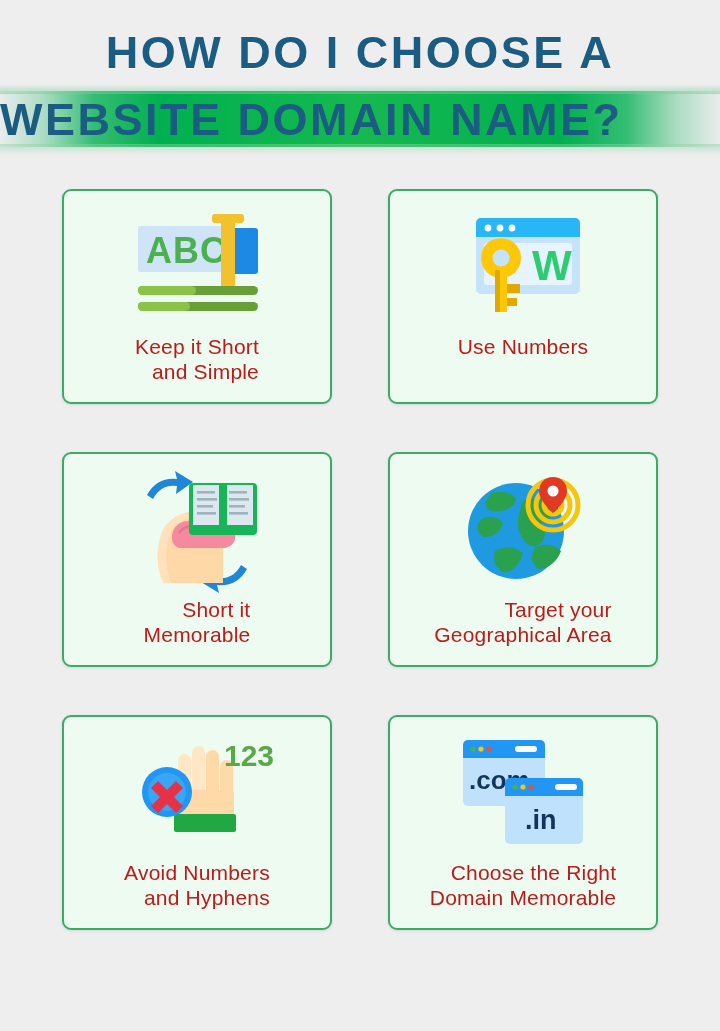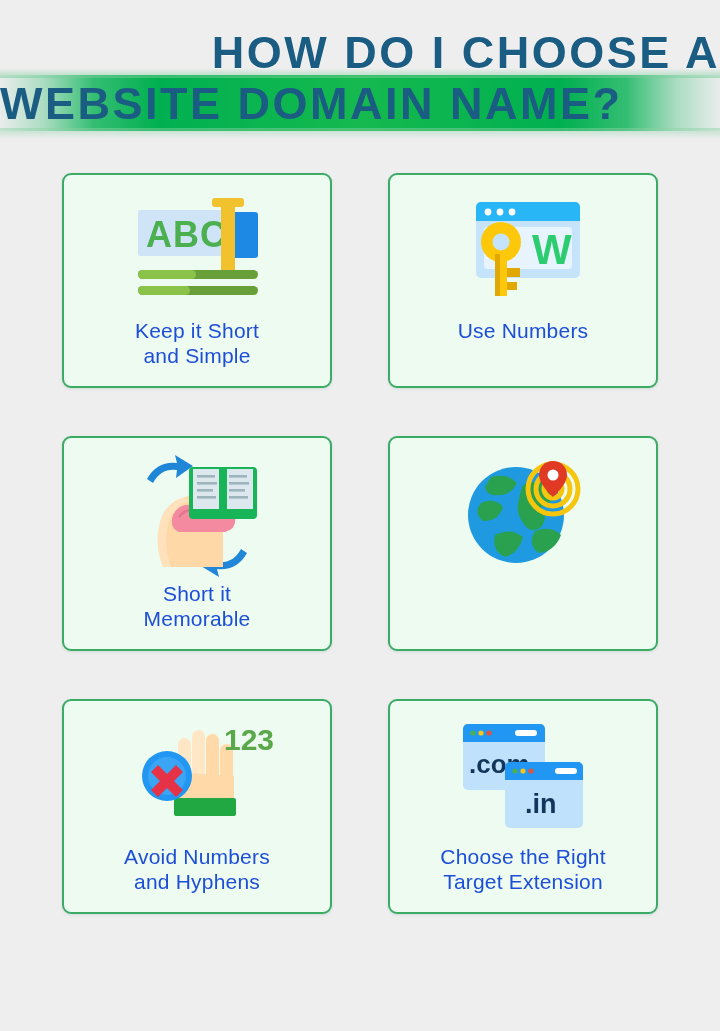--- a/index.html
+++ b/index.html
@@ -23,22 +23,22 @@
   }
   .title-line {
     text-align: center;
     font-weight: bold;
     letter-spacing: 2.5px;
     color: #1a5c82;
     line-height: 1.0;
   }
   #title-line-1 {
     font-size: 45px;
+    padding-bottom: 16px;
     text-shadow: 0 1px 0 rgba(255,255,255,0.6);
-    text-align: right;
   }
   #band-wrap {
     position: relative;
     width: 720px;
     height: 56px;
     display: flex;
     align-items: center;
     justify-content: flex-start;
   }
   #green-band {
@@ -101,24 +101,24 @@
   .card-icon {
     height: 118px;
     width: 200px;
     display: flex;
     align-items: center;
     justify-content: center;
     position: relative;
   }
   .card-label {
     margin-top: 10px;
-    text-align: center;
+    text-align: right;
     font-size: 21px;
     line-height: 1.18;
-    color: #1d4ed8;
+    color: #b91c1c;
     letter-spacing: 0.2px;
     padding: 0 8px;
     white-space: pre-line;
   }
   svg { display: block; overflow: visible; }
 </style>
 </head>
 <body>
 
 <div id="header">
@@ -213,20 +213,22 @@
         <path d="M74 74 q16 -6 26 4 q-6 16 -22 18 q-12 -8 -4 -22z" fill="#2aa14f"></path>
         <g>
           <circle cx="92" cy="32" r="25" fill="none" stroke="#f6c50d" stroke-width="5"></circle>
           <circle cx="92" cy="32" r="17" fill="none" stroke="#f6c50d" stroke-width="5"></circle>
           <circle cx="92" cy="32" r="9" fill="none" stroke="#f6c50d" stroke-width="5"></circle>
           <path d="M92 4 c-8 0 -14 6 -14 14 c0 10 14 22 14 22 s14 -12 14 -22 c0 -8 -6 -14 -14 -14z" fill="#e03a24"></path>
           <circle cx="92" cy="18" r="5.5" fill="#ffffff"></circle>
         </g>
       </svg>
     </div>
+    <div class="card-label">Target your
+Geographical Area</div>
   </div>
 
   <div class="card">
     <div class="card-icon">
       <svg width="150" height="112" viewBox="0 0 150 112">
         <g>
           <rect x="56" y="18" width="13" height="56" rx="6.5" fill="#ffe7c6"></rect>
           <rect x="70" y="10" width="13" height="64" rx="6.5" fill="#ffe7c6"></rect>
           <rect x="84" y="14" width="13" height="60" rx="6.5" fill="#ffd9a8"></rect>
           <rect x="98" y="24" width="13" height="50" rx="6.5" fill="#ffd9a8"></rect>
@@ -262,16 +264,16 @@
           <path d="M52 49a5 5 0 0 1 5-5h68a5 5 0 0 1 5 5v13H52z" fill="#2196f3"></path>
           <circle cx="62" cy="53" r="2.6" fill="#4caf50"></circle>
           <circle cx="70" cy="53" r="2.6" fill="#f5c518"></circle>
           <circle cx="78" cy="53" r="2.6" fill="#e5533d"></circle>
           <rect x="102" y="50" width="22" height="6" rx="3" fill="#ffffff"></rect>
           <text x="72" y="95" font-family="'Liberation Sans', sans-serif" font-size="27" font-weight="bold" fill="#12355b">.in</text>
         </g>
       </svg>
     </div>
     <div class="card-label">Choose the Right
-Target Extension</div>
+Domain Memorable</div>
   </div>
 
 </div>
 
 </body></html>

